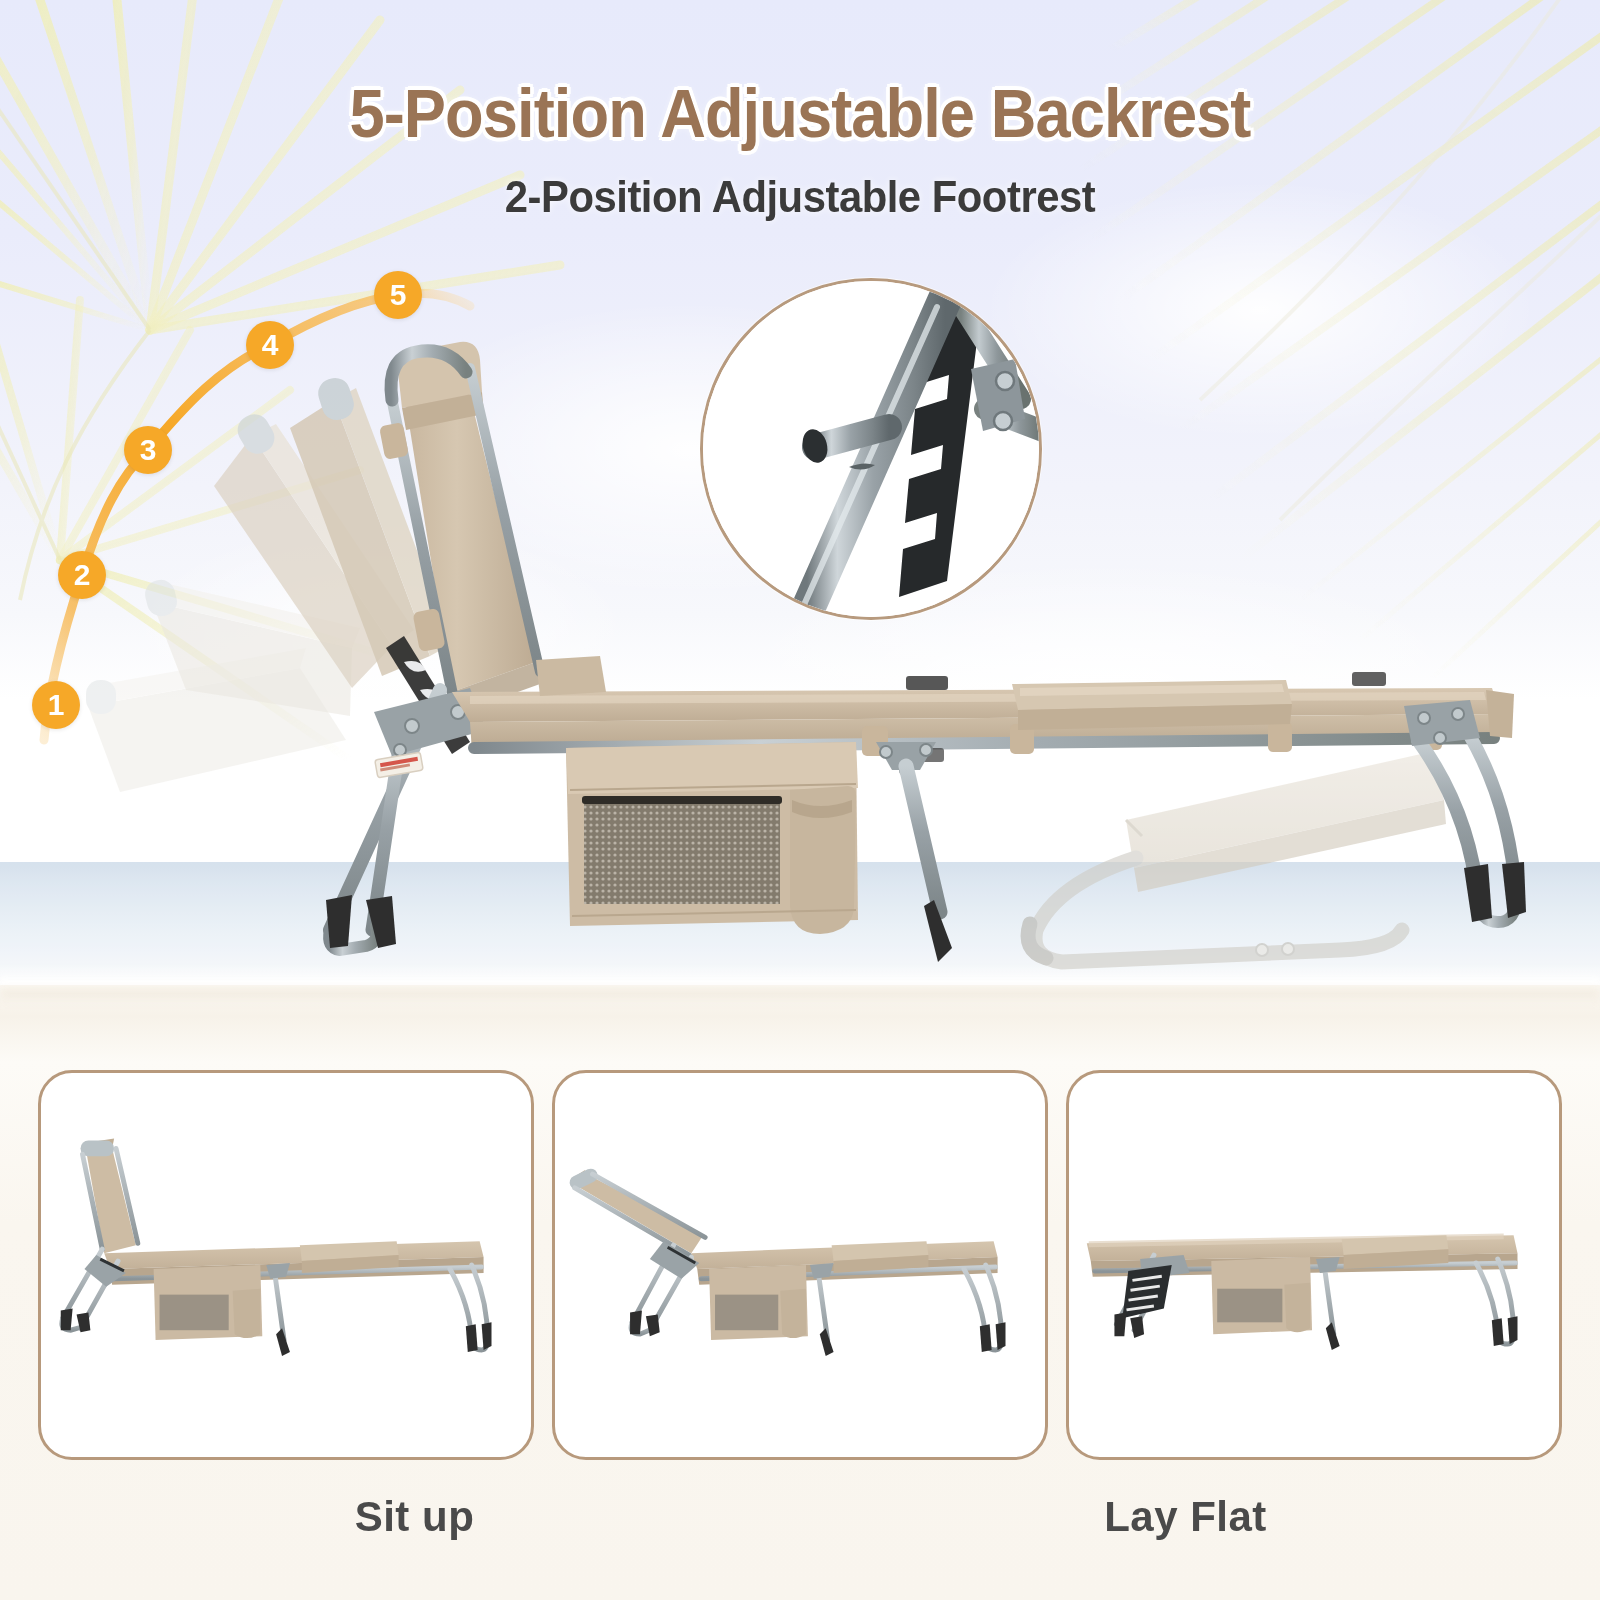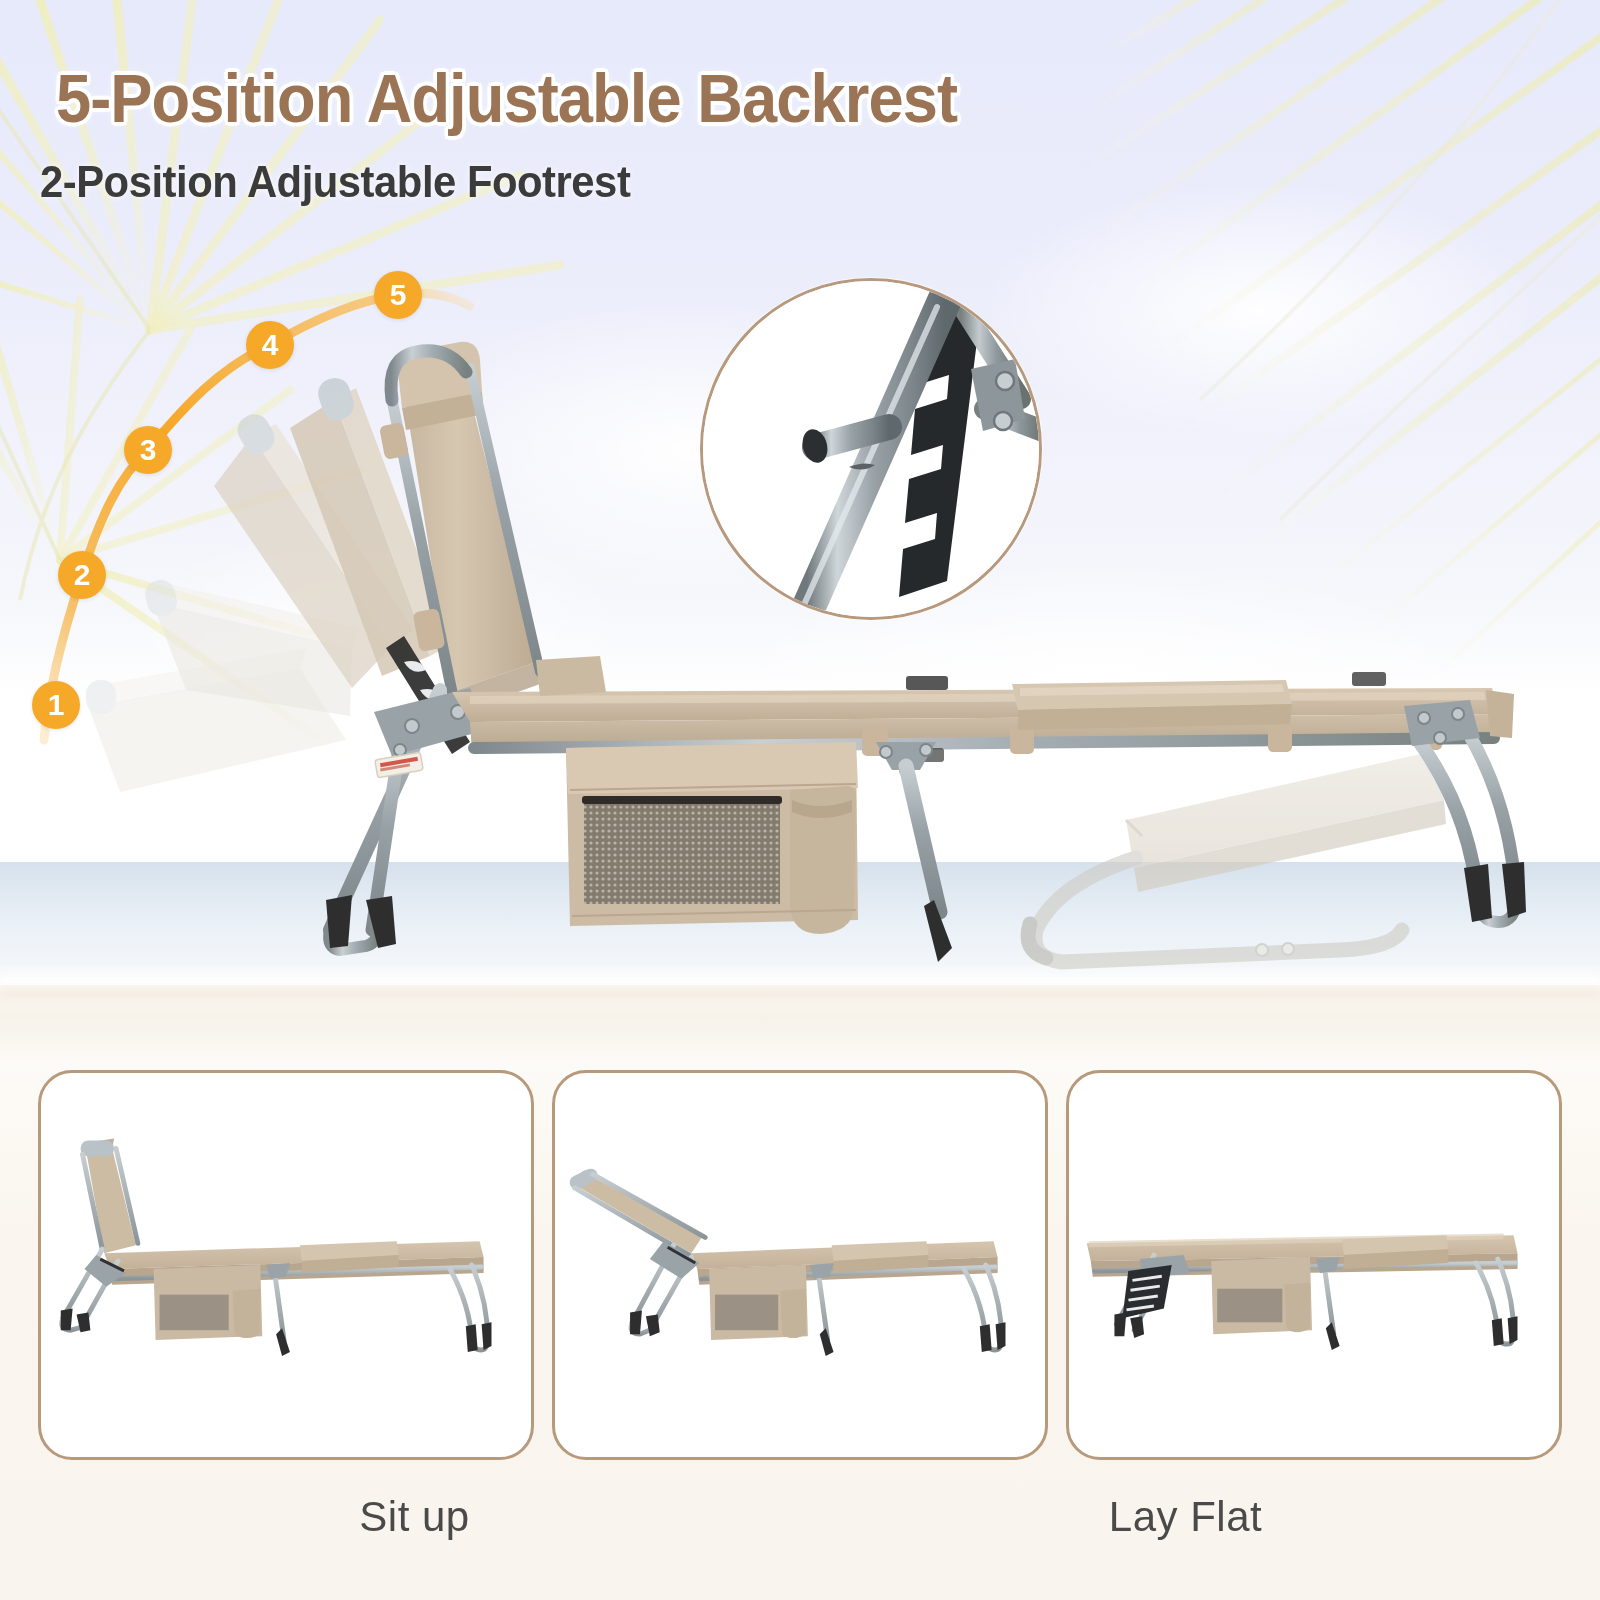--- a/index.html
+++ b/index.html
@@ -65,21 +65,21 @@
   .sand::before{
     content:""; position:absolute; left:0; top:4px; width:100%; height:14px;
     background:linear-gradient(180deg, rgba(233,222,205,.55), rgba(233,222,205,0));
     filter:blur(4px);
   }
 
   
   .fronds { position:absolute; inset:0; pointer-events:none; }
 
   
-  .title-block { position:absolute; left:0; top:1px; width:1600px; text-align:left; }
+  .title-block { position:absolute; left:0; top:16px; width:1600px; text-align:center; }
   .main-title {
     margin-top:58px;
     font-size:68px;
     font-weight:bold;
     color:#9a7455;
     letter-spacing:-1px;
     transform:scaleX(.93);
     text-shadow:
       -3px -3px 0 #fff,  3px -3px 0 #fff,
       -3px  3px 0 #fff,  3px  3px 0 #fff,
@@ -151,21 +151,21 @@
   }
   .panel-label-row {
     position:absolute; left:38px; top:412px;
     width:1524px; height:100px;
     display:flex; gap:18px;
   }
   .panel-label {
     flex:1 1 0;
     text-align:center;
     font-size:42px;
-    font-weight:normal;
+    font-weight:bold;
     color:#4a4a4a;
     line-height:86px;
     letter-spacing:.5px;
   }
 
   
   .panel svg { position:absolute; left:0; top:0; width:100%; height:100%; }
   .hero-svg { position:absolute; left:0; top:0; width:1600px; height:1060px; pointer-events:none; }
 </style>
 </head>

